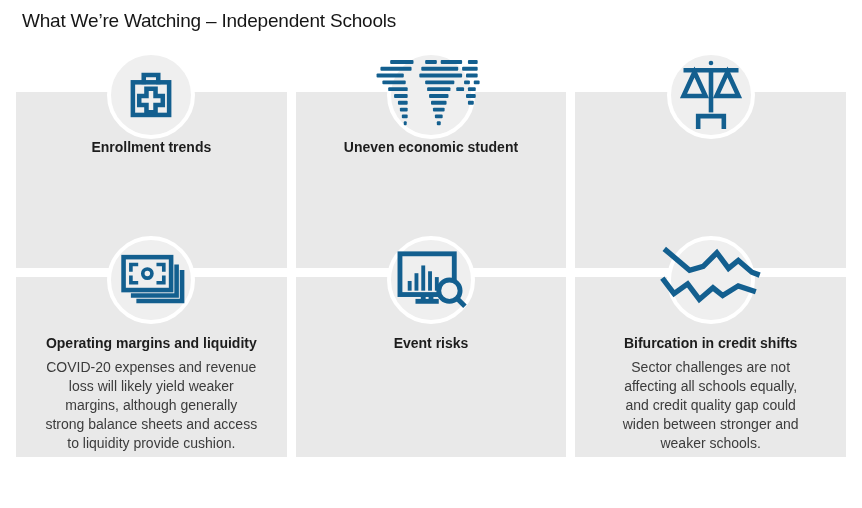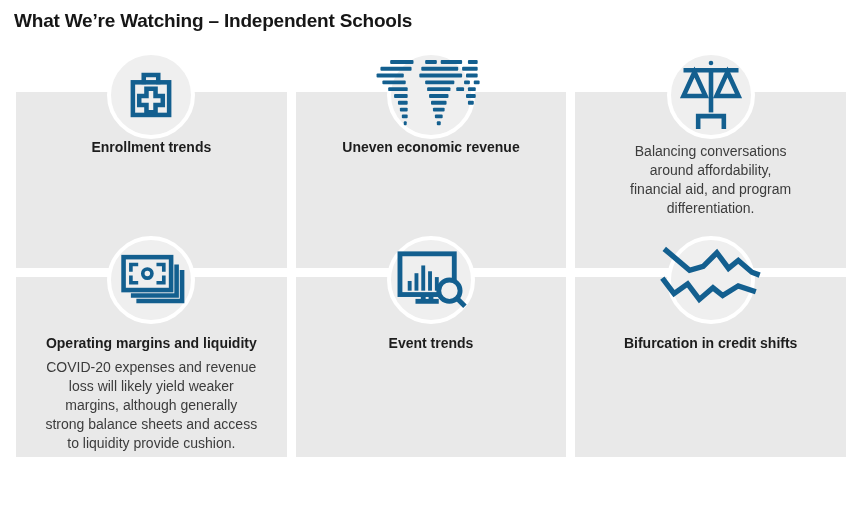--- a/index.html
+++ b/index.html
@@ -4,24 +4,24 @@
 <style>
   html,body{margin:0;padding:0;}
   body{
     width:862px;height:508px;
     background:#ffffff;
     font-family:"Liberation Sans", sans-serif;
     overflow:hidden;
     position:relative;
   }
   .page-title{
-    margin:10px 0 0 14px;
+    margin:10px 0 0 22px;
     font-size:19px;
     line-height:22px;
-    font-weight:700;
+    font-weight:400;
     letter-spacing:-0.2px;
     color:#161616;
   }
   .cards-grid{
     margin:60px 16px 0 16px;
     display:grid;
     grid-template-columns:repeat(3,1fr);
     grid-template-rows:176px 180px;
     column-gap:12px;
     row-gap:44px;
@@ -132,41 +132,37 @@
           <rect x="100" y="42" width="6" height="4" rx="1"></rect>
         <rect x="30" y="49" width="8" height="4" rx="1"></rect>
           <rect x="64" y="49" width="12" height="4" rx="1"></rect>
         <rect x="32" y="56" width="6" height="4" rx="1"></rect>
           <rect x="66" y="56" width="8" height="4" rx="1"></rect>
         <rect x="34" y="63" width="3" height="4" rx="1"></rect>
           <rect x="68" y="63" width="4" height="4" rx="1"></rect>
       </svg>
     </div>
     <div class="card-content">
-      <div class="card-heading">Uneven economic revenue</div>
+      <div class="card-heading">Uneven economic student</div>
     </div>
   </div>
 
   <div class="card">
     <div class="icon-circle"></div>
     <div class="icon-wrap">
       <svg width="66" height="72" viewBox="0 0 72 78" fill="none" stroke="#135f8f" stroke-width="5">
         <circle cx="36" cy="4" r="2.5" fill="#135f8f" stroke="none"></circle>
         <path d="M6,12 H66"></path>
         <path d="M36,12 V58"></path>
         <path d="M18,14 L6,40 H30 Z"></path>
         <path d="M54,14 L42,40 H66 Z"></path>
         <path d="M22,76 V62 H50 V76"></path>
       </svg>
     </div>
     <div class="card-content">
-      <div class="card-body">Balancing conversations
-around affordability,
-financial aid, and program
-differentiation.</div>
     </div>
   </div>
 
   <div class="card">
     <div class="icon-circle"></div>
     <div class="icon-wrap">
       <svg width="72" height="64" viewBox="0 0 76 70" fill="none" stroke="#135f8f" stroke-width="5">
         <path d="M72,24 V58 H22"></path>
         <path d="M66,18 V52 H16"></path>
         <rect x="8" y="10" width="52" height="36"></rect>
@@ -201,30 +197,35 @@
           <rect x="35" y="24" width="4" height="20"></rect>
           <rect x="42" y="30" width="4" height="14"></rect>
         </g>
         <path d="M30,48 V55 M38,48 V55"></path>
         <path d="M22,55 H46"></path>
         <circle cx="57" cy="44" r="11" fill="#efefef"></circle>
         <path d="M65,52 L73,60"></path>
       </svg>
     </div>
     <div class="card-content">
-      <div class="card-heading">Event trends</div>
+      <div class="card-heading">Event risks</div>
     </div>
   </div>
 
   <div class="card">
     <div class="icon-circle"></div>
     <div class="icon-wrap">
       <svg width="102" height="74" viewBox="0 0 104 76" fill="none" stroke="#135f8f" stroke-width="5.5" stroke-linejoin="miter">
         <polyline points="4,6 30,28 44,24 58,10 70,26 80,18 94,30 102,33"></polyline>
         <polyline points="2,36 14,52 28,42 40,58 54,46 64,54 80,44 98,50"></polyline>
       </svg>
     </div>
     <div class="card-content">
       <div class="card-heading">Bifurcation in credit shifts</div>
+      <div class="card-body">Sector challenges are not
+affecting all schools equally,
+and credit quality gap could
+widen between stronger and
+weaker schools.</div>
     </div>
   </div>
 
 </div>
 
 </body></html>

